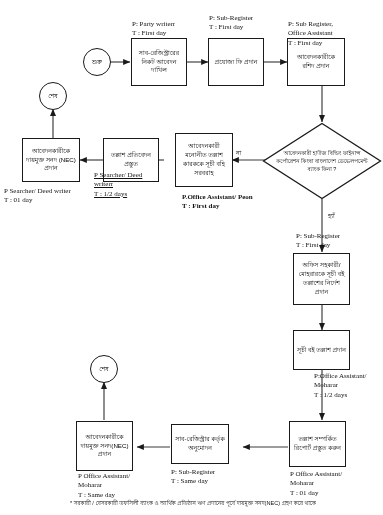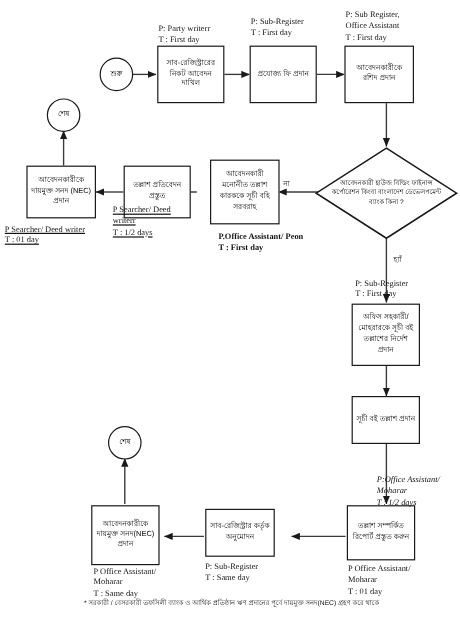--- a/index.html
+++ b/index.html
@@ -157,38 +157,38 @@
   <div class="node box" style="left:76px;top:421px;width:57px;height:50px;">
     <span>আবেদনকারীকে দায়মুক্ত সনদ(NEC) প্রদান</span>
   </div>
 
   <div class="ann" style="left:132px;top:20px;">P: Party writerr
 T : First day</div>
 
   <div class="ann" style="left:209px;top:14px;">P: Sub-Register
 T : First day</div>
 
-  <div class="ann" style="left:288px;top:8px;">P: Sub Register,
+  <div class="ann" style="left:288px;top:20px;">P: Sub Register,
 Office Assistant
 T : First day</div>
 
-  <div class="ann" style="left:4px;top:187px;text-decoration:underline;">P Searcher/ Deed writer
+  <div class="ann" style="left:4px;top:187px;">P Searcher/ Deed writer
 T : 01 day</div>
 
   <div class="ann" style="left:94px;top:171px;text-decoration:underline;">P Searcher/ Deed
 writerr
 T : 1/2 days</div>
 
   <div class="ann" style="left:182px;top:193px;font-weight:bold;">P.Office Assistant/ Peon
 T : First day</div>
 
   <div class="ann" style="left:296px;top:232px;">P: Sub-Register
 T : First day</div>
 
-  <div class="ann" style="left:314px;top:396px;font-style:italic;">P:Office Assistant/
+  <div class="ann" style="left:314px;top:372px;">P:Office Assistant/
 Moharar
 T : 1/2 days</div>
 
   <div class="ann" style="left:290px;top:470px;">P Office Assistant/
 Moharar
 T : 01 day</div>
 
   <div class="ann" style="left:171px;top:468px;">P: Sub-Register
 T : Same day</div>
 

